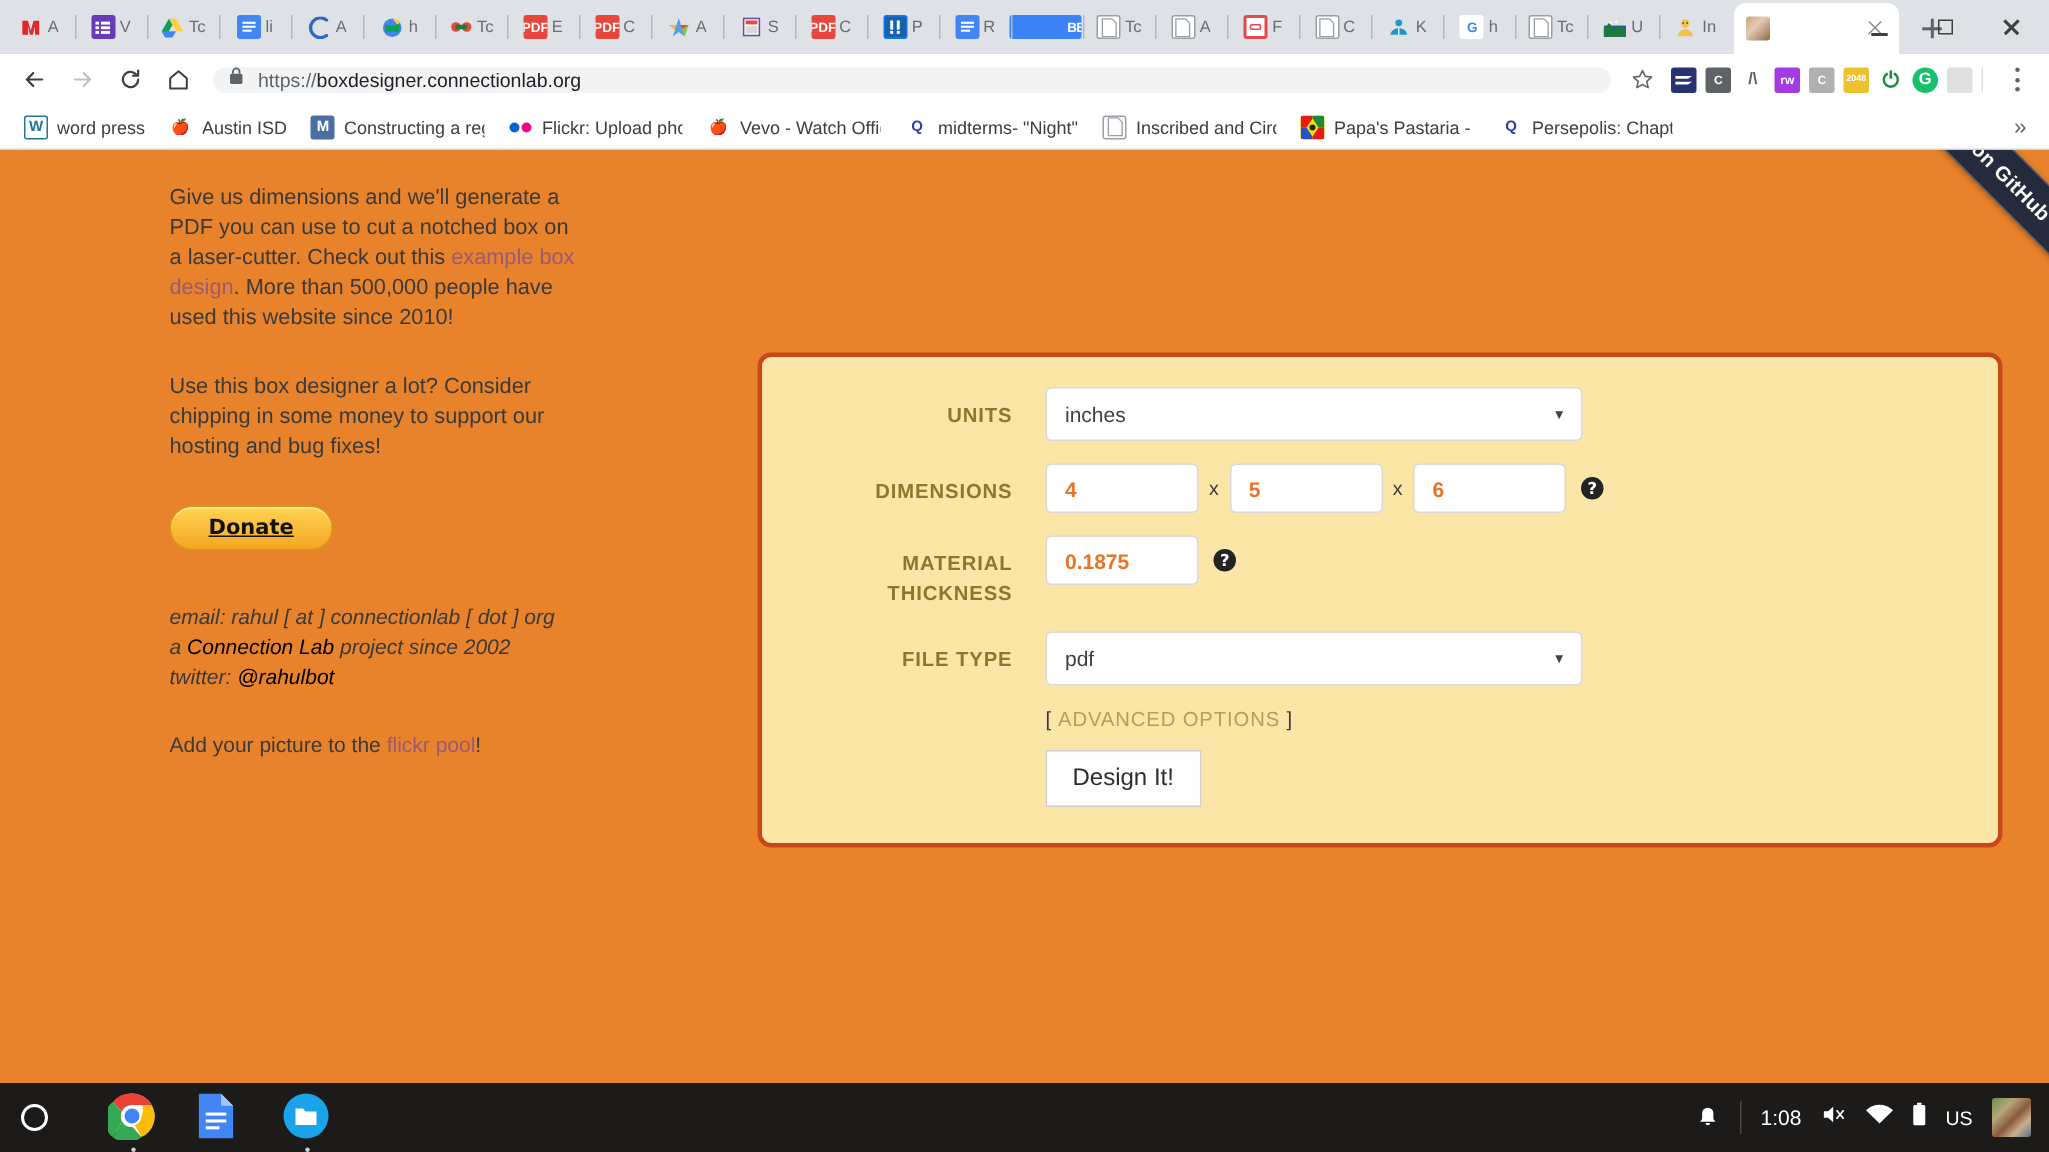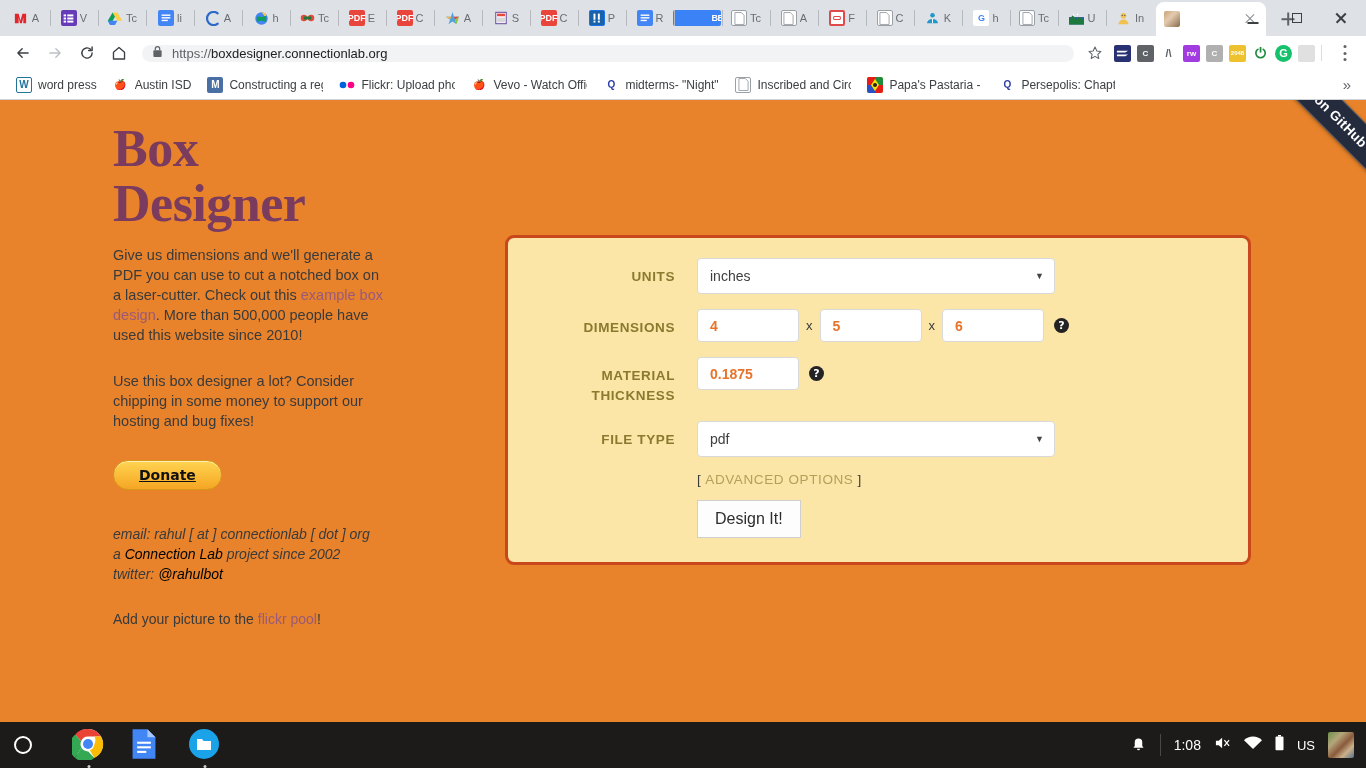--- a/index.html
+++ b/index.html
@@ -217,21 +217,21 @@
   }
   .meta a { color: #000000; text-decoration: none; font-style: italic; }
   .flickr-line {
     margin-top: 27px; font-size: 14px; color: #3a3a3a;
   }
   .flickr-line a { color: #9a5a77; text-decoration: none; }
 
   
   .panel {
     position: absolute; left: 505px; top: 135px;
-    width: 746px; min-height: 322px;
+    width: 830px; min-height: 322px;
     background: #fbe6a8; border: 3px solid #c8471b;
     border-radius: 9px;
     padding: 20px 0 24px 0;
   }
   .row { display: flex; align-items: flex-start; margin-bottom: 15px; }
   .row-label {
     width: 189px; text-align: right; padding-right: 22px; padding-top: 9px;
     font-size: 13.5px; font-weight: bold; color: #8a7a2e;
     letter-spacing: .6px; text-transform: uppercase; line-height: 20px;
   }
@@ -689,21 +689,20 @@
   </div>
 
   <div class="page">
 
     <div class="ribbon">
       <span>Fork me on GitHub</span>
     </div>
 
     <div class="content">
       <div class="leftcol">
-        <h1 class="title">Box Designer</h1>
 
         <p class="blurb"><span>Give us dimensions and we'll generate a PDF you can use to cut a notched box on a laser-cutter. Check out this </span><a href="#">example box design</a><span>. More than 500,000 people have used this website since 2010!</span></p>
 
         <p class="blurb">Use this box designer a lot? Consider chipping in some money to support our hosting and bug fixes!</p>
 
         <a class="donate-btn" href="#">Donate</a>
 
         <div class="meta">
           <div>email: rahul [ at ] connectionlab [ dot ] org</div>
           <div><span>a </span><a href="#">Connection Lab</a><span> project since 2002</span></div>

